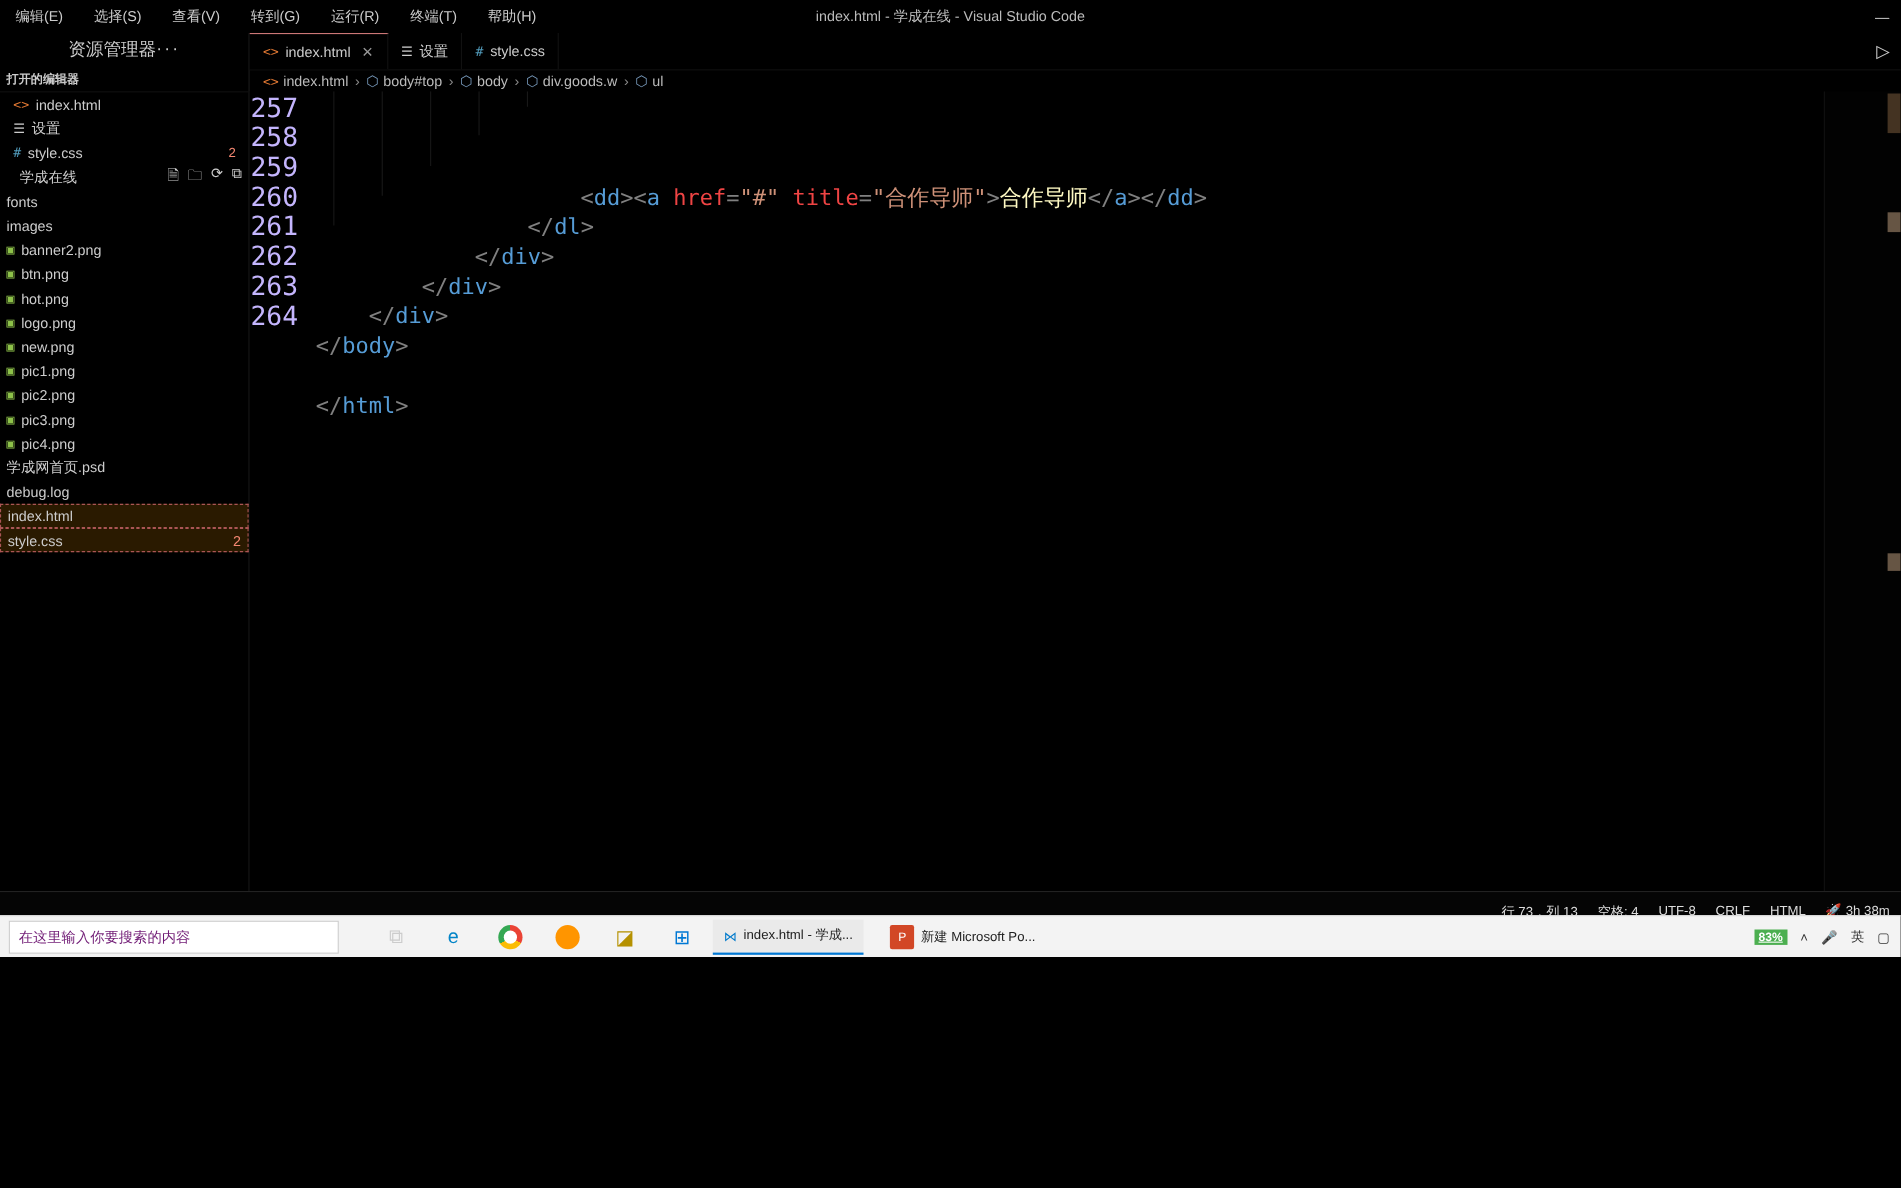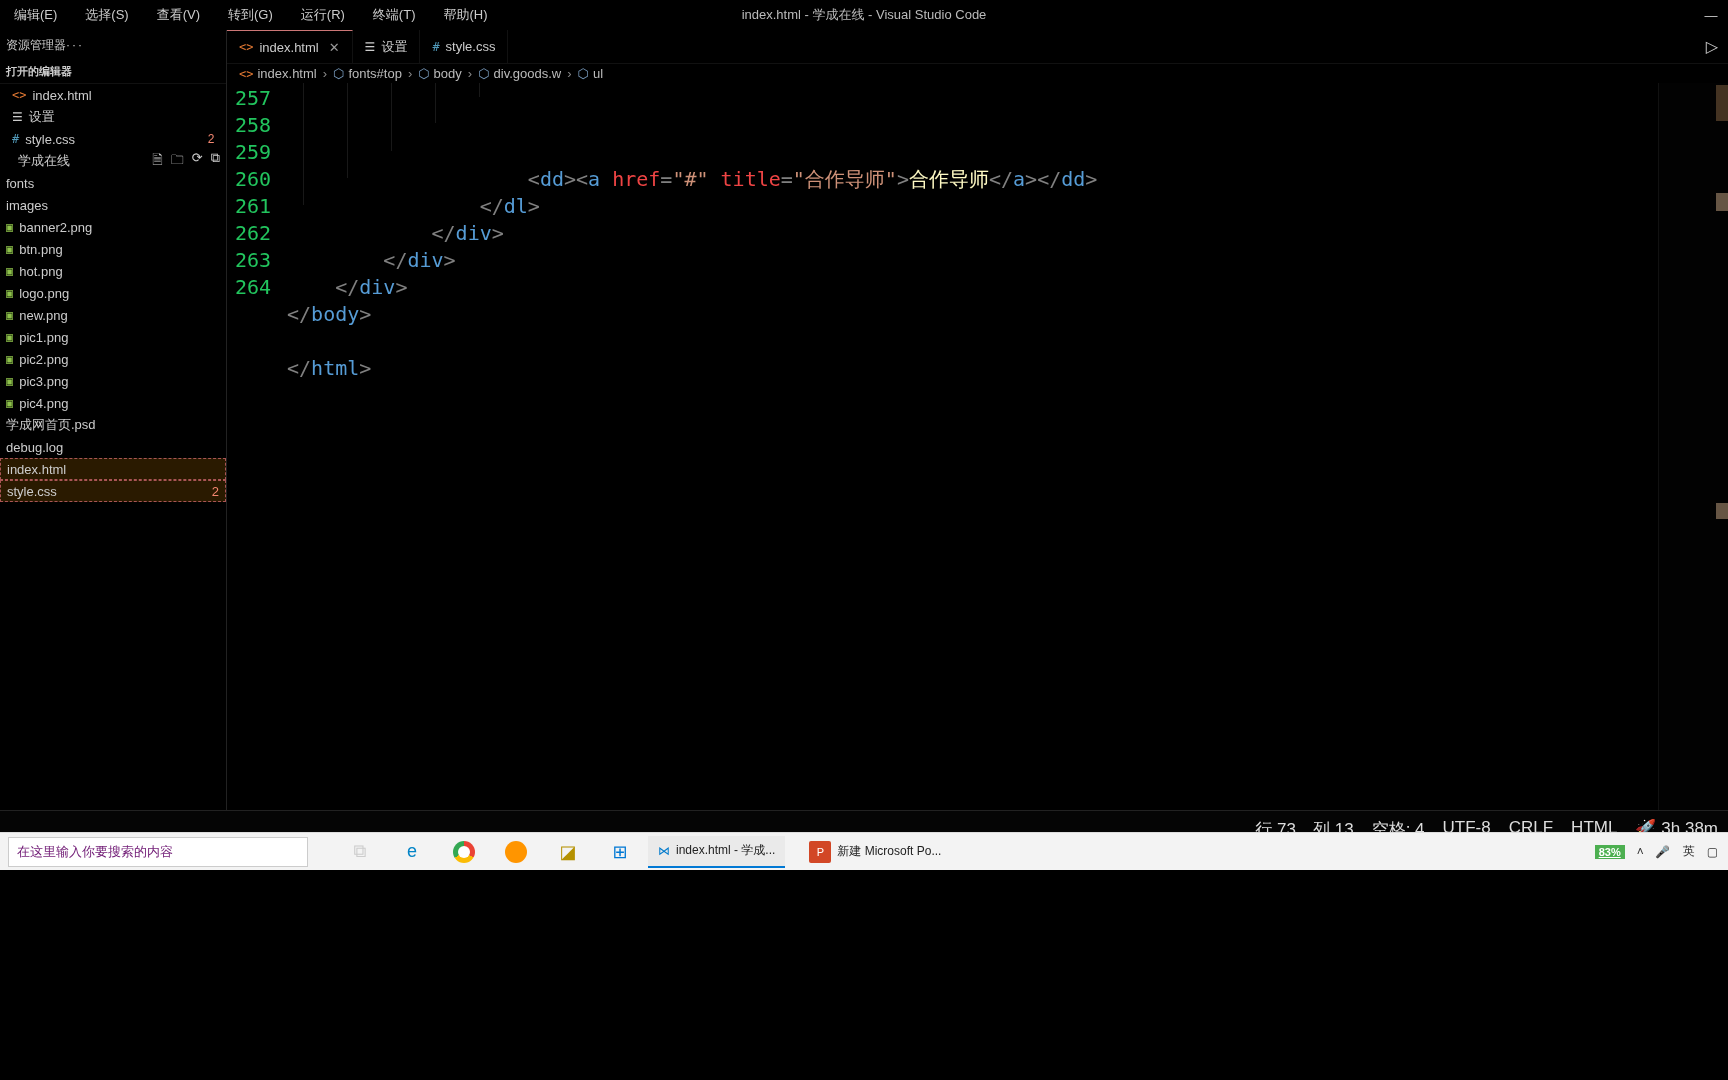--- a/index.html
+++ b/index.html
@@ -35,22 +35,22 @@
 .workbench { display: flex; height: 800px; }
 
 
 .sidebar {
   width: 227px;
   background: #000;
   border-right: 1px solid #222;
   display: flex; flex-direction: column;
 }
 .sb-header {
-  height: 30px; display: flex; align-items: center; justify-content: flex-start;
-  padding: 0 6px; font-size: 12px;
+  height: 30px; display: flex; align-items: center; justify-content: center;
+  padding: 0 6px; font-size: 16px;
 }
 .sb-more { cursor: pointer; letter-spacing: 2px; }
 .sb-section-title {
   padding: 4px 6px; font-size: 11px; font-weight: bold;
 }
 .sb-open-editors { border-bottom: 1px solid #111; }
 .sb-file {
   display: flex; align-items: center; gap: 6px;
   padding: 2px 6px 2px 12px; cursor: pointer; height: 22px;
 }
@@ -96,21 +96,21 @@
   display: flex; align-items: center; gap: 4px;
   padding: 2px 12px; font-size: 13px; color: #bbb;
 }
 .breadcrumb .sep { color: #888; margin: 0 2px; }
 .bc-icon { color: #79b; }
 
 
 .code-area { display: flex; flex: 1; background: #000; overflow: hidden; }
 .gutter {
   width: 60px; text-align: right; padding-right: 16px;
-  color: #22c55e; font-family: Consolas, monospace; font-size: 20px; line-height: 27px;
+  color: #c4b5fd; font-family: Consolas, monospace; font-size: 24px; line-height: 27px;
   user-select: none; padding-top: 2px;
 }
 .gutter div { height: 27px; }
 .code {
   flex: 1; font-family: Consolas, monospace; font-size: 20px; line-height: 27px;
   white-space: pre; color: #ddd; padding-top: 2px;
   position: relative;
 }
 .code .ln { height: 27px; }
 
@@ -130,21 +130,21 @@
 .c-text { color: #fef9c3; }
 
 
 .minimap { width: 70px; background: #020202; border-left: 1px solid #111; position: relative; }
 .mm-blob { position: absolute; right: 0; width: 12px; background: #432; }
 
 
 .statusbar {
   position: absolute; left: 0; right: 0; top: 810px; height: 38px;
   background: #050505; display: flex; align-items: center;
-  font-size: 17px; color: #ddd; border-top: 1px solid #222;
+  font-size: 12px; color: #ddd; border-top: 1px solid #222;
 }
 .statusbar .st-right { margin-left: auto; display: flex; gap: 18px; padding-right: 10px; }
 
 
 .taskbar {
   position: absolute; left: 0; right: 0; top: 832px; height: 38px;
   background: #f3f3f3; display: flex; align-items: center;
   border-top: 1px solid #ddd;
 }
 .searchbox {
@@ -302,21 +302,21 @@
       <div class="tab-actions">
         <span class="play">▷</span>
       </div>
     </div>
 
     <div class="breadcrumb">
       <span class="ficon fi-html">&lt;&gt;</span>
       <span>index.html</span>
       <span class="sep">›</span>
       <span class="bc-icon">⬡</span>
-      <span>fonts#top</span>
+      <span>body#top</span>
       <span class="sep">›</span>
       <span class="bc-icon">⬡</span>
       <span>body</span>
       <span class="sep">›</span>
       <span class="bc-icon">⬡</span>
       <span>div.goods.w</span>
       <span class="sep">›</span>
       <span class="bc-icon">⬡</span>
       <span>ul</span>
     </div>

